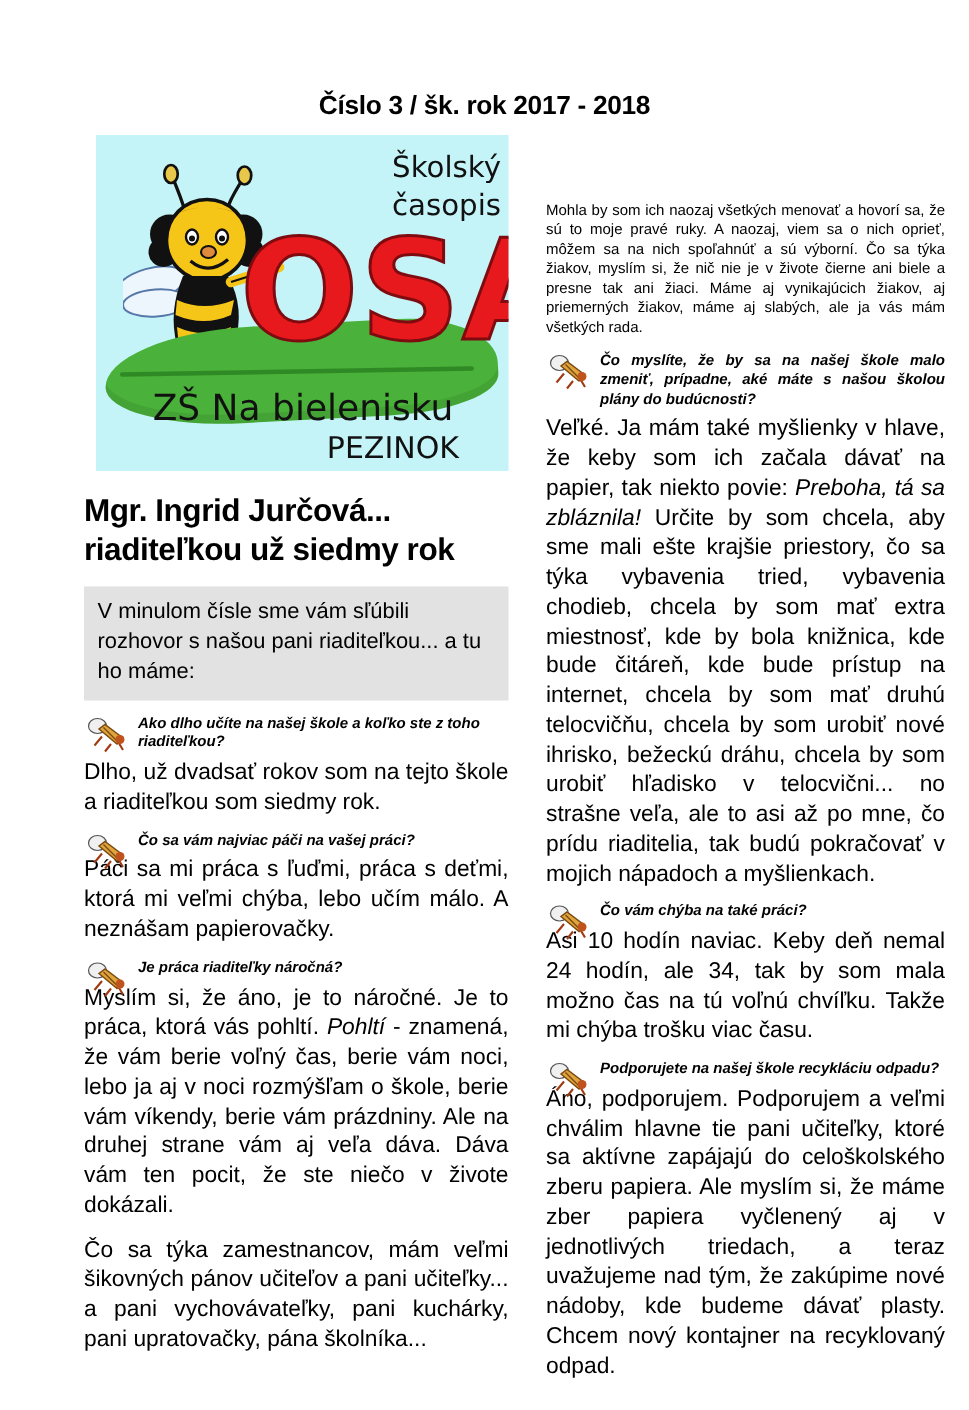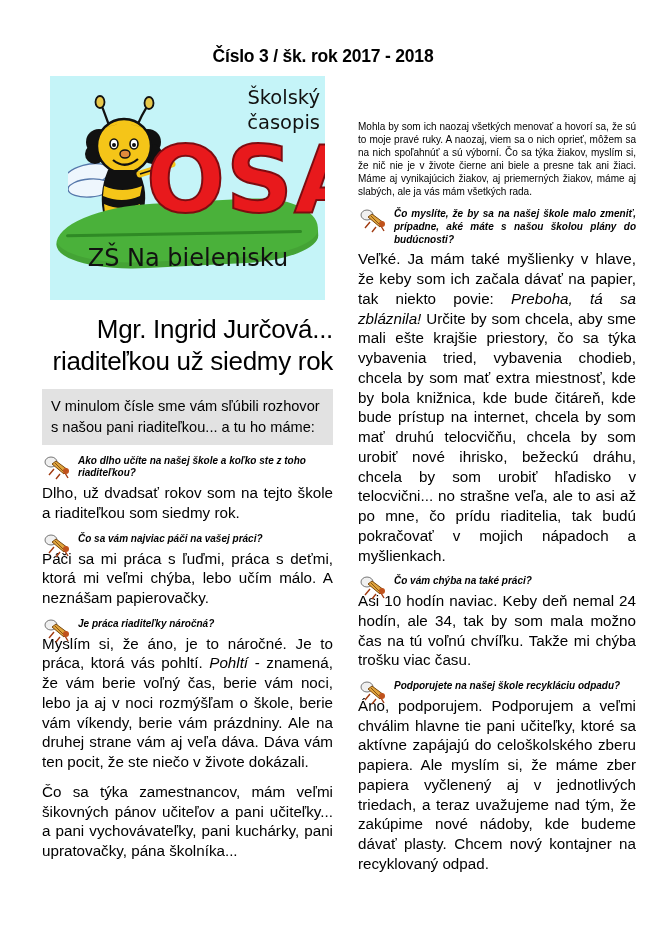--- a/index.html
+++ b/index.html
@@ -13,21 +13,21 @@
     font-family: "Liberation Sans", sans-serif;
     color: #000000;
     position: relative;
     overflow: hidden;
   }
   .page {
     width: 646px;
     height: 940px;
     position: relative;
     box-sizing: border-box;
-    padding: 2px;
+    padding: 16px;
   }
   .columns {
     display: flex;
     gap: 0;
     padding: 0;
   }
   .col-left {
     width: 291px;
     margin-left: 40px;
     box-sizing: border-box;
@@ -129,24 +129,24 @@
     position: absolute;
     left: 18px;
     top: 18px;
     width: 118px;
     height: 150px;
   }
 
   
   .headline {
     margin-top: 14px;
-    font-size: 26px;
-    font-weight: normal;
+    font-size: 21px;
+    font-weight: bold;
     line-height: 1.22;
-    text-align: right;
+    text-align: left;
     letter-spacing: -0.3px;
   }
 
   
   .intro-box {
     margin-top: 12px;
     background: #e2e2e2;
     padding: 7px 9px 8px 9px;
     font-size: 14.6px;
     line-height: 1.38;
@@ -242,20 +242,21 @@
         <div class="logo-title">
           <span>Školský</span><br>
           <span>časopis</span>
         </div>
 
         <div class="leaf"></div>
 
         <div class="osa-word">OSA</div>
 
         <div class="school-line">ZŠ Na bielenisku</div>
+        <div class="town-line">PEZINOK</div>
       </div>
 
       <div class="headline">
         <span>Mgr. Ingrid Jurčová...</span><br>
         <span>riaditeľkou už siedmy rok</span>
       </div>
 
       <div class="intro-box">V minulom čísle sme vám sľúbili rozhovor s našou pani riaditeľkou... a tu ho máme:</div>
 
       <div class="qa-block">

